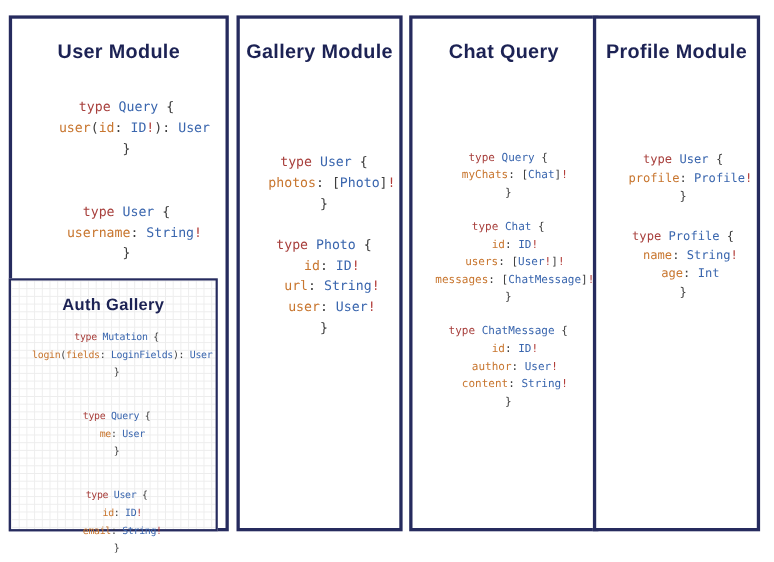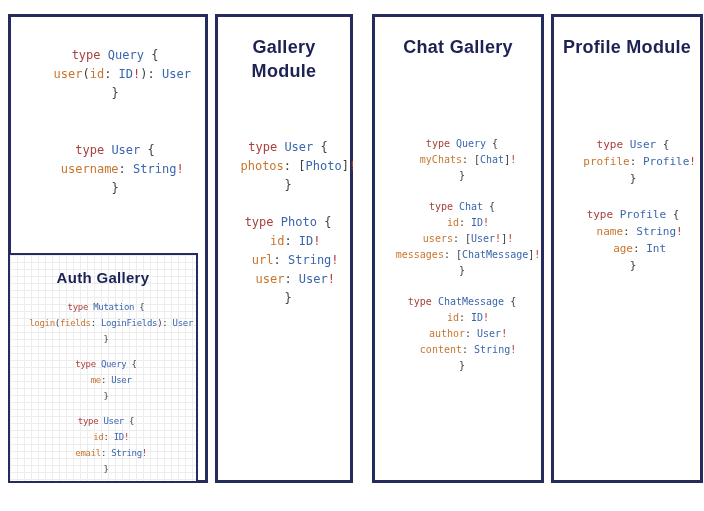--- a/index.html
+++ b/index.html
@@ -5,23 +5,23 @@
   html,body{margin:0;padding:0;background:#ffffff;}
   .canvas{
     position:relative;width:704px;height:511px;background:#ffffff;overflow:hidden;
     font-family:"Liberation Sans",sans-serif;
   }
   .panel{
     position:absolute;top:14px;height:469px;box-sizing:border-box;
     background:#ffffff;border:3px solid var(--border);
   }
   #panel-user{left:8px;width:200px;}
-  #panel-gallery{left:215px;width:138px;}
+  #panel-gallery{left:215px;width:151px;}
   #panel-chat{left:372px;width:172px;}
-  #panel-profile{left:551px;width:152px;}
+  #panel-profile{left:539px;width:152px;}
   .panel-title{
     margin:0;padding-top:18px;height:24px;line-height:24px;text-align:center;
     font-size:18px;font-weight:700;letter-spacing:.3px;color:var(--title);
   }
   .code{
     font-family:"DejaVu Sans Mono","Liberation Mono",monospace;
     white-space:pre;color:var(--punct);text-align:center;
   }
   .code-line{white-space:pre;}
   
@@ -38,49 +38,50 @@
     position:absolute;left:8px;top:253px;width:190px;height:230px;box-sizing:border-box;
     border:2px solid var(--border);z-index:2;
     background:
       linear-gradient(#ededed 1px,transparent 1px),
       linear-gradient(90deg,#ededed 1px,transparent 1px),
       #ffffff;
     background-size:7px 7px,7px 7px,auto;
   }
   #auth-box .panel-title{padding-top:13px;height:20px;line-height:20px;font-size:15px;}
   #auth-box .code{margin-top:11px;padding-left:6px;font-size:9px;line-height:16px;letter-spacing:-0.3px;}
-  #auth-box .code .code-block{margin-bottom:9px;}
+  #auth-box .code .code-block{margin-bottom:24px;}
   
   .tk-k{color:var(--kw);}
   .tk-t{color:var(--type);}
   .tk-f{color:var(--field);}
   .tk-p{color:var(--punct);}
   .tk-b{color:var(--bang);}
 </style>
 </head>
 <body>
 
 <div class="canvas">
 
   <section class="panel" id="panel-user">
+    <h2 class="panel-title">User Module</h2>
     <div class="code"><div class="code-block"><div class="code-line"><span class="tk-k">type </span><span class="tk-t">Query </span><span class="tk-p">{</span></div><div class="code-line"><span class="tk-p">  </span><span class="tk-f">user</span><span class="tk-p">(</span><span class="tk-f">id</span><span class="tk-p">: </span><span class="tk-t">ID</span><span class="tk-b">!</span><span class="tk-p">): </span><span class="tk-t">User</span></div><div class="code-line"><span class="tk-p">}</span></div></div><div class="code-block"><div class="code-line"><span class="tk-k">type </span><span class="tk-t">User </span><span class="tk-p">{</span></div><div class="code-line"><span class="tk-p">  </span><span class="tk-f">username</span><span class="tk-p">: </span><span class="tk-t">String</span><span class="tk-b">!</span></div><div class="code-line"><span class="tk-p">}</span></div></div></div>
   </section>
 
   <section id="auth-box">
     <h2 class="panel-title">Auth Gallery</h2>
     <div class="code"><div class="code-block"><div class="code-line"><span class="tk-k">type </span><span class="tk-t">Mutation </span><span class="tk-p">{</span></div><div class="code-line"><span class="tk-p">  </span><span class="tk-f">login</span><span class="tk-p">(</span><span class="tk-f">fields</span><span class="tk-p">: </span><span class="tk-t">LoginFields</span><span class="tk-p">): </span><span class="tk-t">User</span></div><div class="code-line"><span class="tk-p">}</span></div></div><div class="code-block"><div class="code-line"><span class="tk-k">type </span><span class="tk-t">Query </span><span class="tk-p">{</span></div><div class="code-line"><span class="tk-p">  </span><span class="tk-f">me</span><span class="tk-p">: </span><span class="tk-t">User</span></div><div class="code-line"><span class="tk-p">}</span></div></div><div class="code-block"><div class="code-line"><span class="tk-k">type </span><span class="tk-t">User </span><span class="tk-p">{</span></div><div class="code-line"><span class="tk-p">  </span><span class="tk-f">id</span><span class="tk-p">: </span><span class="tk-t">ID</span><span class="tk-b">!</span></div><div class="code-line"><span class="tk-p">  </span><span class="tk-f">email</span><span class="tk-p">: </span><span class="tk-t">String</span><span class="tk-b">!</span></div><div class="code-line"><span class="tk-p">}</span></div></div></div>
   </section>
 
   <section class="panel" id="panel-gallery">
     <h2 class="panel-title">Gallery Module</h2>
     <div class="code"><div class="code-block"><div class="code-line"><span class="tk-k">type </span><span class="tk-t">User </span><span class="tk-p">{</span></div><div class="code-line"><span class="tk-p">  </span><span class="tk-f">photos</span><span class="tk-p">: [</span><span class="tk-t">Photo</span><span class="tk-p">]</span><span class="tk-b">!</span></div><div class="code-line"><span class="tk-p">}</span></div></div><div class="code-block"><div class="code-line"><span class="tk-k">type </span><span class="tk-t">Photo </span><span class="tk-p">{</span></div><div class="code-line"><span class="tk-p">  </span><span class="tk-f">id</span><span class="tk-p">: </span><span class="tk-t">ID</span><span class="tk-b">!</span></div><div class="code-line"><span class="tk-p">  </span><span class="tk-f">url</span><span class="tk-p">: </span><span class="tk-t">String</span><span class="tk-b">!</span></div><div class="code-line"><span class="tk-p">  </span><span class="tk-f">user</span><span class="tk-p">: </span><span class="tk-t">User</span><span class="tk-b">!</span></div><div class="code-line"><span class="tk-p">}</span></div></div></div>
   </section>
 
   <section class="panel" id="panel-chat">
-    <h2 class="panel-title">Chat Gallery</h2>
+    <h2 class="panel-title">Chat Query</h2>
     <div class="code"><div class="code-block"><div class="code-line"><span class="tk-k">type </span><span class="tk-t">Query </span><span class="tk-p">{</span></div><div class="code-line"><span class="tk-p">  </span><span class="tk-f">myChats</span><span class="tk-p">: [</span><span class="tk-t">Chat</span><span class="tk-p">]</span><span class="tk-b">!</span></div><div class="code-line"><span class="tk-p">}</span></div></div><div class="code-block"><div class="code-line"><span class="tk-k">type </span><span class="tk-t">Chat </span><span class="tk-p">{</span></div><div class="code-line"><span class="tk-p">  </span><span class="tk-f">id</span><span class="tk-p">: </span><span class="tk-t">ID</span><span class="tk-b">!</span></div><div class="code-line"><span class="tk-p">  </span><span class="tk-f">users</span><span class="tk-p">: [</span><span class="tk-t">User</span><span class="tk-b">!</span><span class="tk-p">]</span><span class="tk-b">!</span></div><div class="code-line"><span class="tk-p">  </span><span class="tk-f">messages</span><span class="tk-p">: [</span><span class="tk-t">ChatMessage</span><span class="tk-p">]</span><span class="tk-b">!</span></div><div class="code-line"><span class="tk-p">}</span></div></div><div class="code-block"><div class="code-line"><span class="tk-k">type </span><span class="tk-t">ChatMessage </span><span class="tk-p">{</span></div><div class="code-line"><span class="tk-p">  </span><span class="tk-f">id</span><span class="tk-p">: </span><span class="tk-t">ID</span><span class="tk-b">!</span></div><div class="code-line"><span class="tk-p">  </span><span class="tk-f">author</span><span class="tk-p">: </span><span class="tk-t">User</span><span class="tk-b">!</span></div><div class="code-line"><span class="tk-p">  </span><span class="tk-f">content</span><span class="tk-p">: </span><span class="tk-t">String</span><span class="tk-b">!</span></div><div class="code-line"><span class="tk-p">}</span></div></div></div>
   </section>
 
   <section class="panel" id="panel-profile">
     <h2 class="panel-title">Profile Module</h2>
     <div class="code"><div class="code-block"><div class="code-line"><span class="tk-k">type </span><span class="tk-t">User </span><span class="tk-p">{</span></div><div class="code-line"><span class="tk-p">  </span><span class="tk-f">profile</span><span class="tk-p">: </span><span class="tk-t">Profile</span><span class="tk-b">!</span></div><div class="code-line"><span class="tk-p">}</span></div></div><div class="code-block"><div class="code-line"><span class="tk-k">type </span><span class="tk-t">Profile </span><span class="tk-p">{</span></div><div class="code-line"><span class="tk-p">  </span><span class="tk-f">name</span><span class="tk-p">: </span><span class="tk-t">String</span><span class="tk-b">!</span></div><div class="code-line"><span class="tk-p">  </span><span class="tk-f">age</span><span class="tk-p">: </span><span class="tk-t">Int</span></div><div class="code-line"><span class="tk-p">}</span></div></div></div>
   </section>
 
 </div>
 

